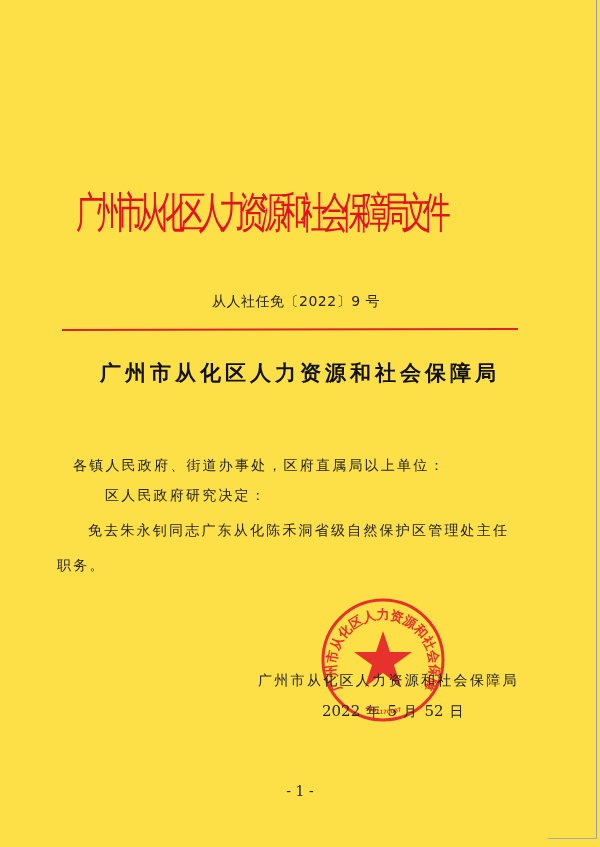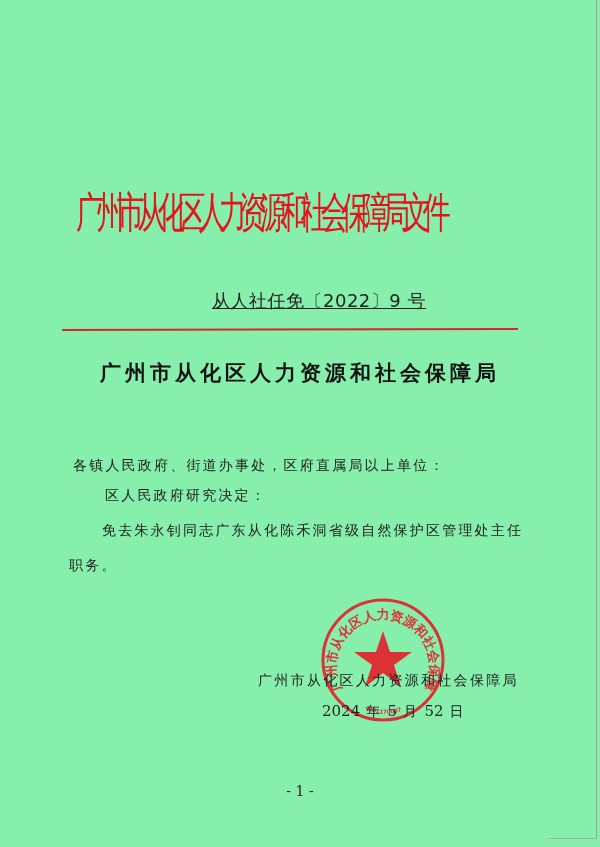--- a/index.html
+++ b/index.html
@@ -12,21 +12,21 @@
       height: 847px;
       position: relative;
       overflow: hidden;
       font-family: "DejaVu Serif", "Liberation Serif", serif;
       color: #1a1a1a;
     }
     .page {
       position: absolute;
       left: 0; top: 0;
       width: 600px; height: 847px;
-      background: #86efac;
+      background: #fde047;
     }
     .edge-right {
       position: absolute;
       left: 596px; top: 0;
       width: 1px; height: 838px;
       background: #9aa1a6;
     }
     .edge-bottom {
       position: absolute;
       left: 548px; top: 838px;
@@ -46,26 +46,25 @@
       letter-spacing: -9.5px;
       transform-origin: left top;
       transform: scaleX(0.8) scaleY(1.22);
       text-align: left;
     }
     .doc-number {
       position: absolute;
       left: 212px; top: 292px;
       width: 180px;
       font-family: "DejaVu Sans", "Liberation Sans", sans-serif;
-      font-size: 18px;
+      font-size: 14px;
       line-height: 18px;
       letter-spacing: 0.5px;
       color: #222;
       white-space: nowrap;
-      text-decoration: underline;
     }
     .red-rule {
       position: absolute;
       left: 62px; top: 329px;
       width: 456px; height: 2px;
       background: #d9262e;
       transform: rotate(-0.12deg);
       transform-origin: left center;
     }
     .title {
@@ -86,22 +85,22 @@
       position: absolute;
       font-family: "DejaVu Sans", "Liberation Sans", sans-serif;
       font-size: 14px;
       line-height: 20px;
       letter-spacing: 2.2px;
       color: #222;
       white-space: nowrap;
     }
     .addressee { left: 73px; top: 455px; }
     .p1 { left: 105px; top: 485px; }
-    .p2a { left: 102px; top: 520px; }
-    .p2b { left: 69px; top: 555px; }
+    .p2a { left: 88px; top: 520px; }
+    .p2b { left: 57px; top: 555px; }
     .stamp {
       position: absolute;
       left: 320px; top: 597px;
       width: 126px; height: 126px;
       opacity: 0.92;
     }
     .sig-org {
       position: absolute;
       left: 258px; top: 670px;
       font-family: "DejaVu Sans", "Liberation Sans", sans-serif;
@@ -168,21 +167,21 @@
     </text>
     <text font-family="DejaVu Sans, Liberation Sans, sans-serif" font-size="5.5" fill="#e5232b" font-weight="bold">
       <textPath href="#serialPath" startOffset="22%">4401170007</textPath>
     </text>
     <polygon points="63,34 70,55 92,55 74,68 81,90 63,76 45,90 52,68 34,55 56,55" fill="#e5232b"></polygon>
   </svg>
 
   <div class="sig-org">广州市从化区人力资源和社会保障局</div>
 
   <div class="sig-date">
-    <span class="num">2024</span>
+    <span class="num">2022</span>
     <span>年</span>
     <span class="num">5</span>
     <span>月</span>
     <span class="num">52</span>
     <span>日</span>
   </div>
 
   <div class="page-number">- 1 -</div>
 </div>
 

